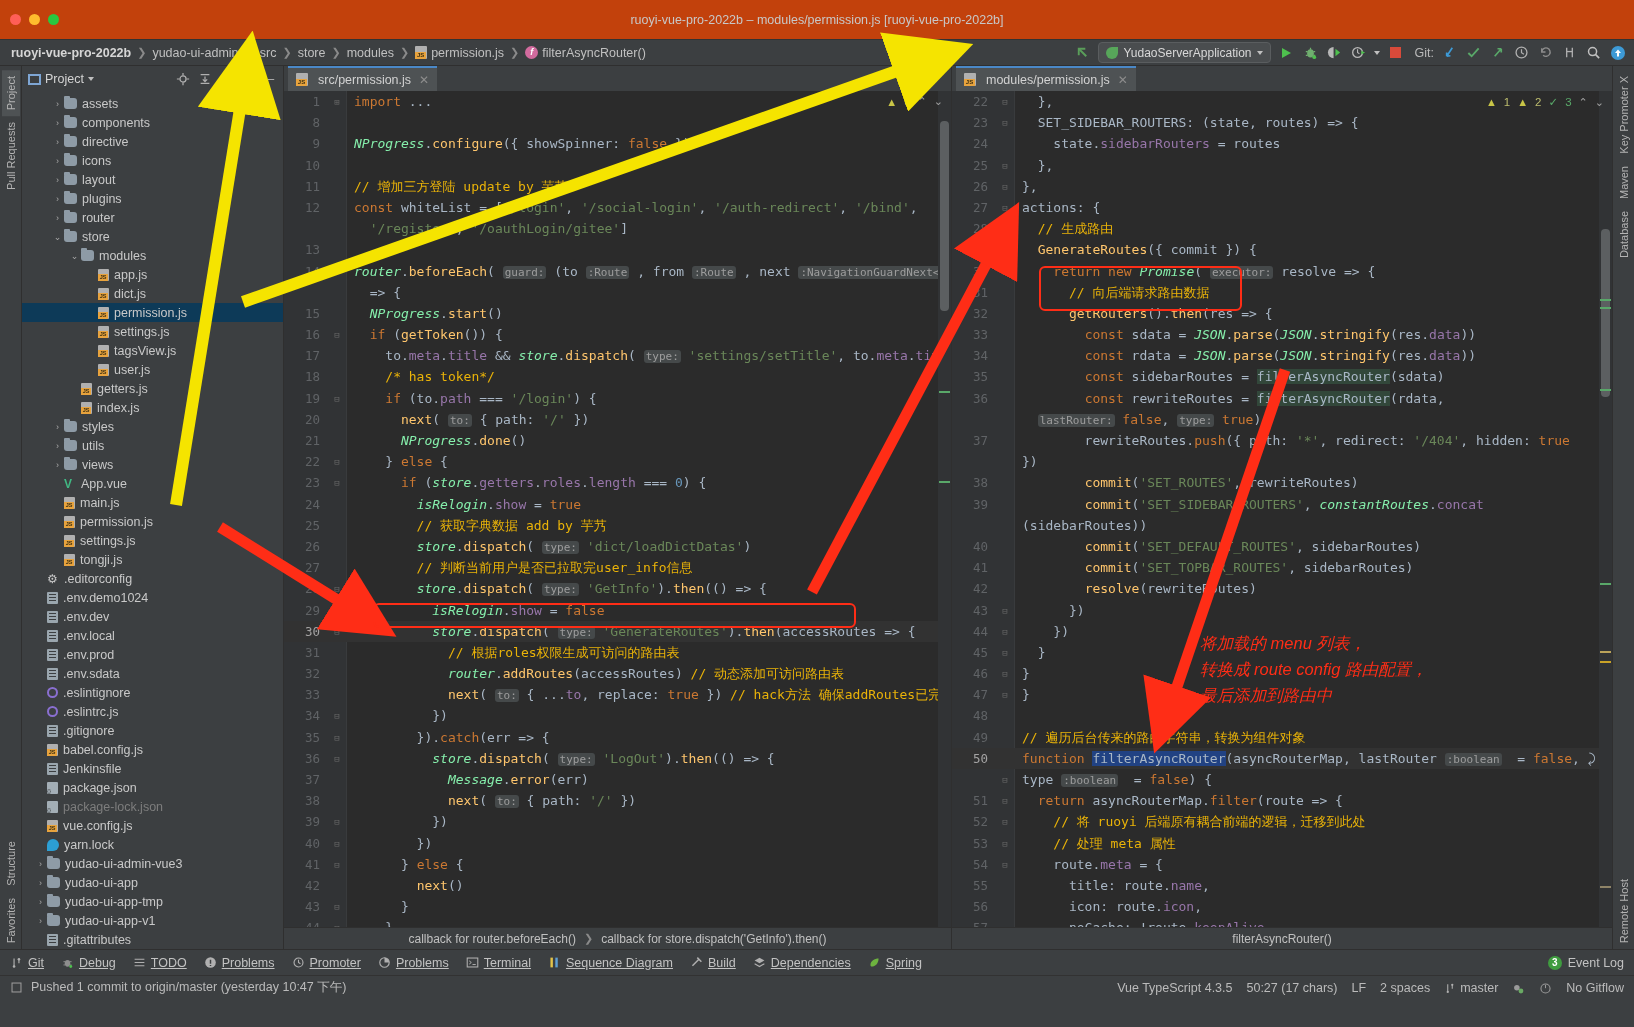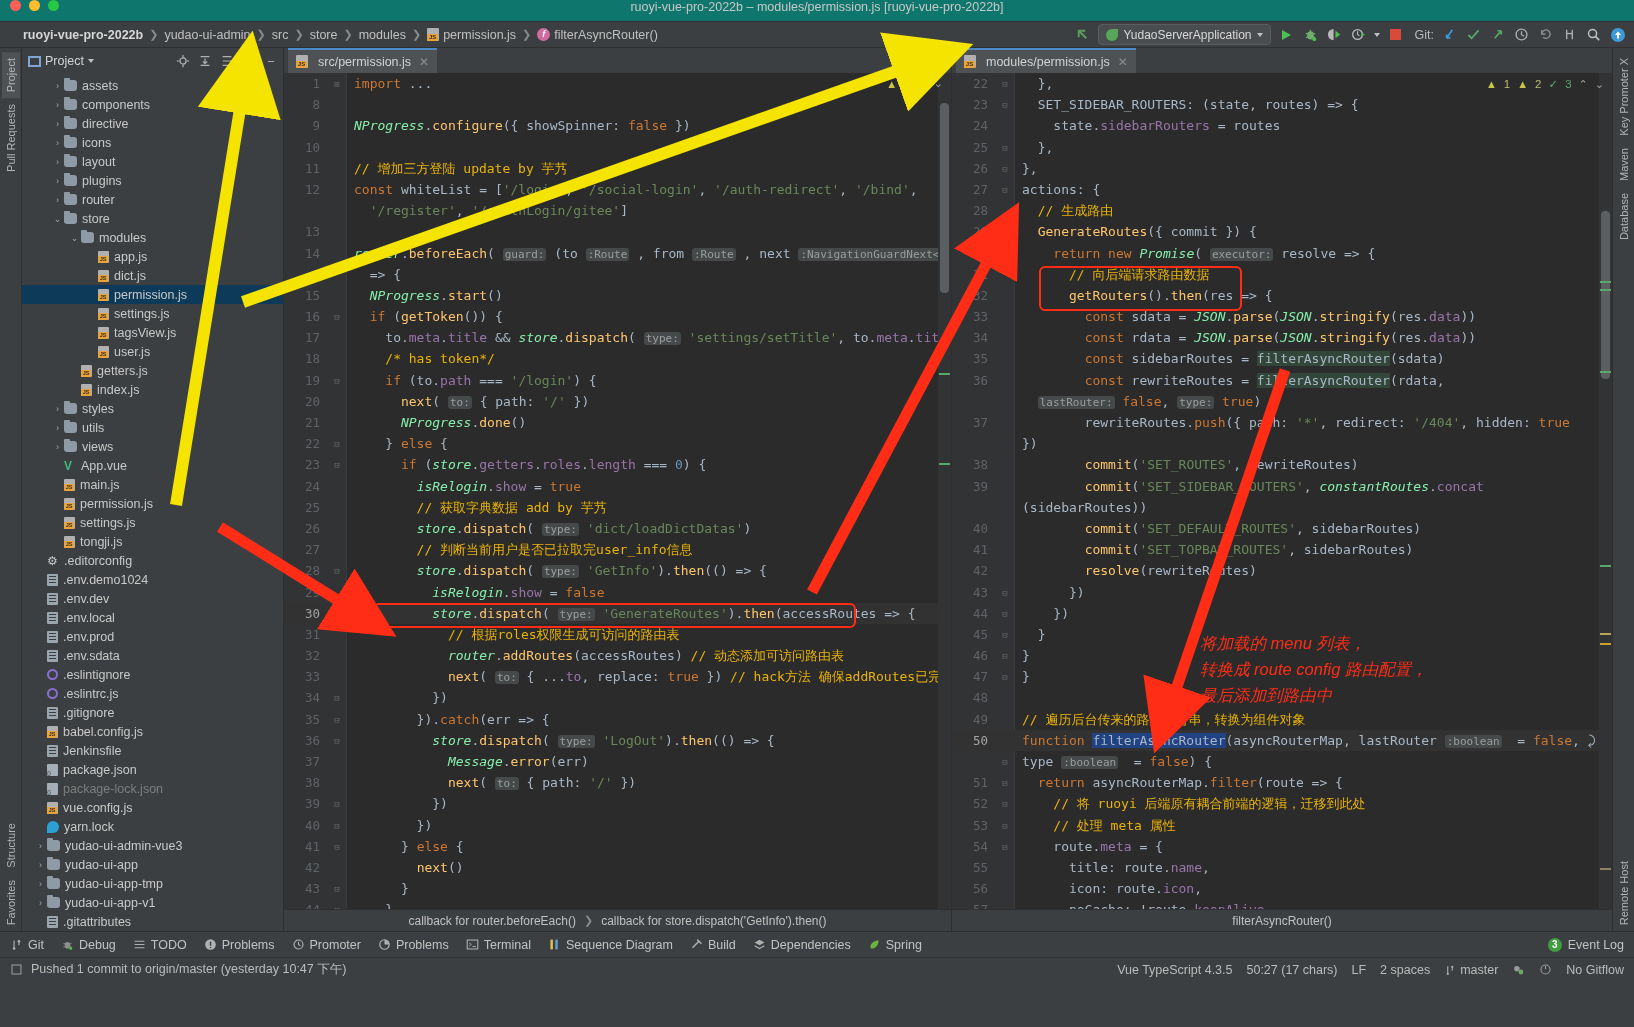--- a/index.html
+++ b/index.html
@@ -7,38 +7,38 @@
   body {
     background:#3c3f41;
     font-family:"Liberation Sans", sans-serif;
     font-size:12.5px;
     color:#bbbbbb;
     -webkit-font-smoothing:antialiased;
   }
 
   
   #titlebar {
-    height:22px; background:#0f766e; display:flex; align-items:flex-start;
+    height:40px; background:#c2410c; display:flex; align-items:center;
     position:relative; border-bottom:1px solid #323232;
   }
   .traffic { display:flex; gap:8px; padding-left:10px; }
   .dot { width:11px; height:11px; border-radius:50%; }
   .dot.r { background:#ff5f57; } .dot.y { background:#febc2e; } .dot.g { background:#28c840; }
   #win-title {
     position:absolute; left:0; right:0; text-align:center;
     font-size:12.5px; color:#c8c8c8; pointer-events:none;
   }
 
   
   #navbar {
     height:26px; background:#3c3f41; display:flex; align-items:center;
     padding-left:8px; gap:0; border-bottom:1px solid #2f2f2f;
   }
   .crumb { display:flex; align-items:center; font-size:12.5px; color:#c0c0c0; padding:0 3px; }
-  .crumb.first { font-weight:bold; color:#d6d6d6;margin-left:12px; }
+  .crumb.first { font-weight:bold; color:#d6d6d6; }
   .crumb-sep { color:#8a8a8a; padding:0 3px; font-size:11px; }
   .jsicon {
     width:12px; height:13px; background:#b0b0b0; position:relative;
     margin-right:4px; border-radius:1px; display:inline-block;
   }
   .jsicon::after {
     content:"JS"; position:absolute; left:0; bottom:0; width:11px; height:7px;
     background:#e8a33d; color:#3a2d10; font-size:6px; font-weight:bold;
     line-height:7px; text-align:center; font-family:"Liberation Sans",sans-serif;
   }
@@ -157,31 +157,31 @@
   
   .analysis { position:absolute; right:0; top:0; bottom:0; width:13px; background:#313335; }
   .scrollthumb { position:absolute; right:2px; width:9px; background:#5c5f61; border-radius:4px; }
   .amark { position:absolute; right:1px; width:11px; height:2px; }
 
   
   #toolwins {
     height:26px; background:#3c3f41; display:flex; align-items:center;
     gap:17px; padding:0 10px; border-top:1px solid #2f2f2f; font-size:12.5px; color:#c2c2c2;
   }
-  #toolwins .tw { display:flex; align-items:center; gap:5px; }
+  #toolwins .tw { display:flex; align-items:center; gap:5px;text-decoration:underline; }
   #toolwins .right { margin-left:auto; display:flex; align-items:center; gap:6px; }
   .badge-n {
     background:#3f9c3f; color:#fff; border-radius:50%; width:14px; height:14px;
     font-size:10px; line-height:14px; text-align:center; font-weight:bold;
   }
   #statusbar {
     height:24px; background:#3c3f41; display:flex; align-items:center;
     padding:0 10px; gap:8px; font-size:12.5px; color:#bbbbbb; border-top:1px solid #323232;
   }
-  #statusbar .right { margin-left:auto; display:flex; align-items:flex-start; gap:14px; }
+  #statusbar .right { margin-left:auto; display:flex; align-items:flex-end; gap:14px; }
 
   
   #rstripe {
     width:22px; background:#3c3f41; display:flex; flex-direction:column;
     align-items:center; padding-top:4px; border-left:1px solid #2f2f2f;
   }
 
   
   #overlay { position:absolute; left:0; top:0; width:1634px; height:1027px; pointer-events:none; z-index:50; }
   .anno-txt {

